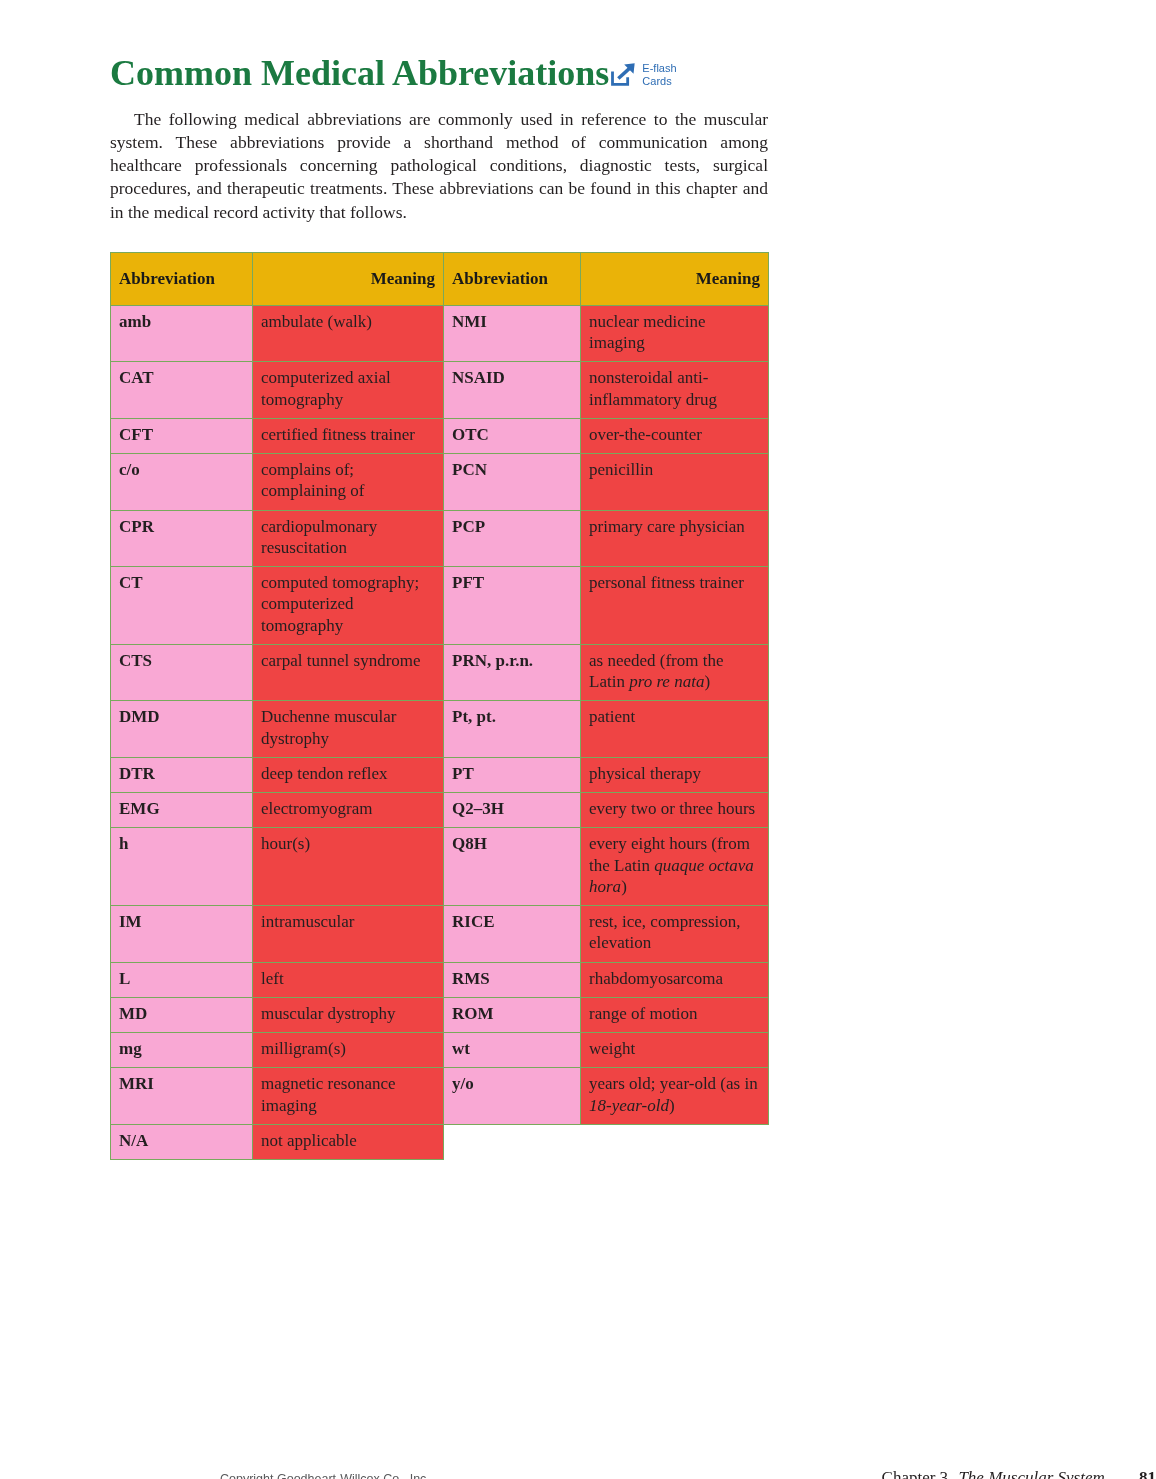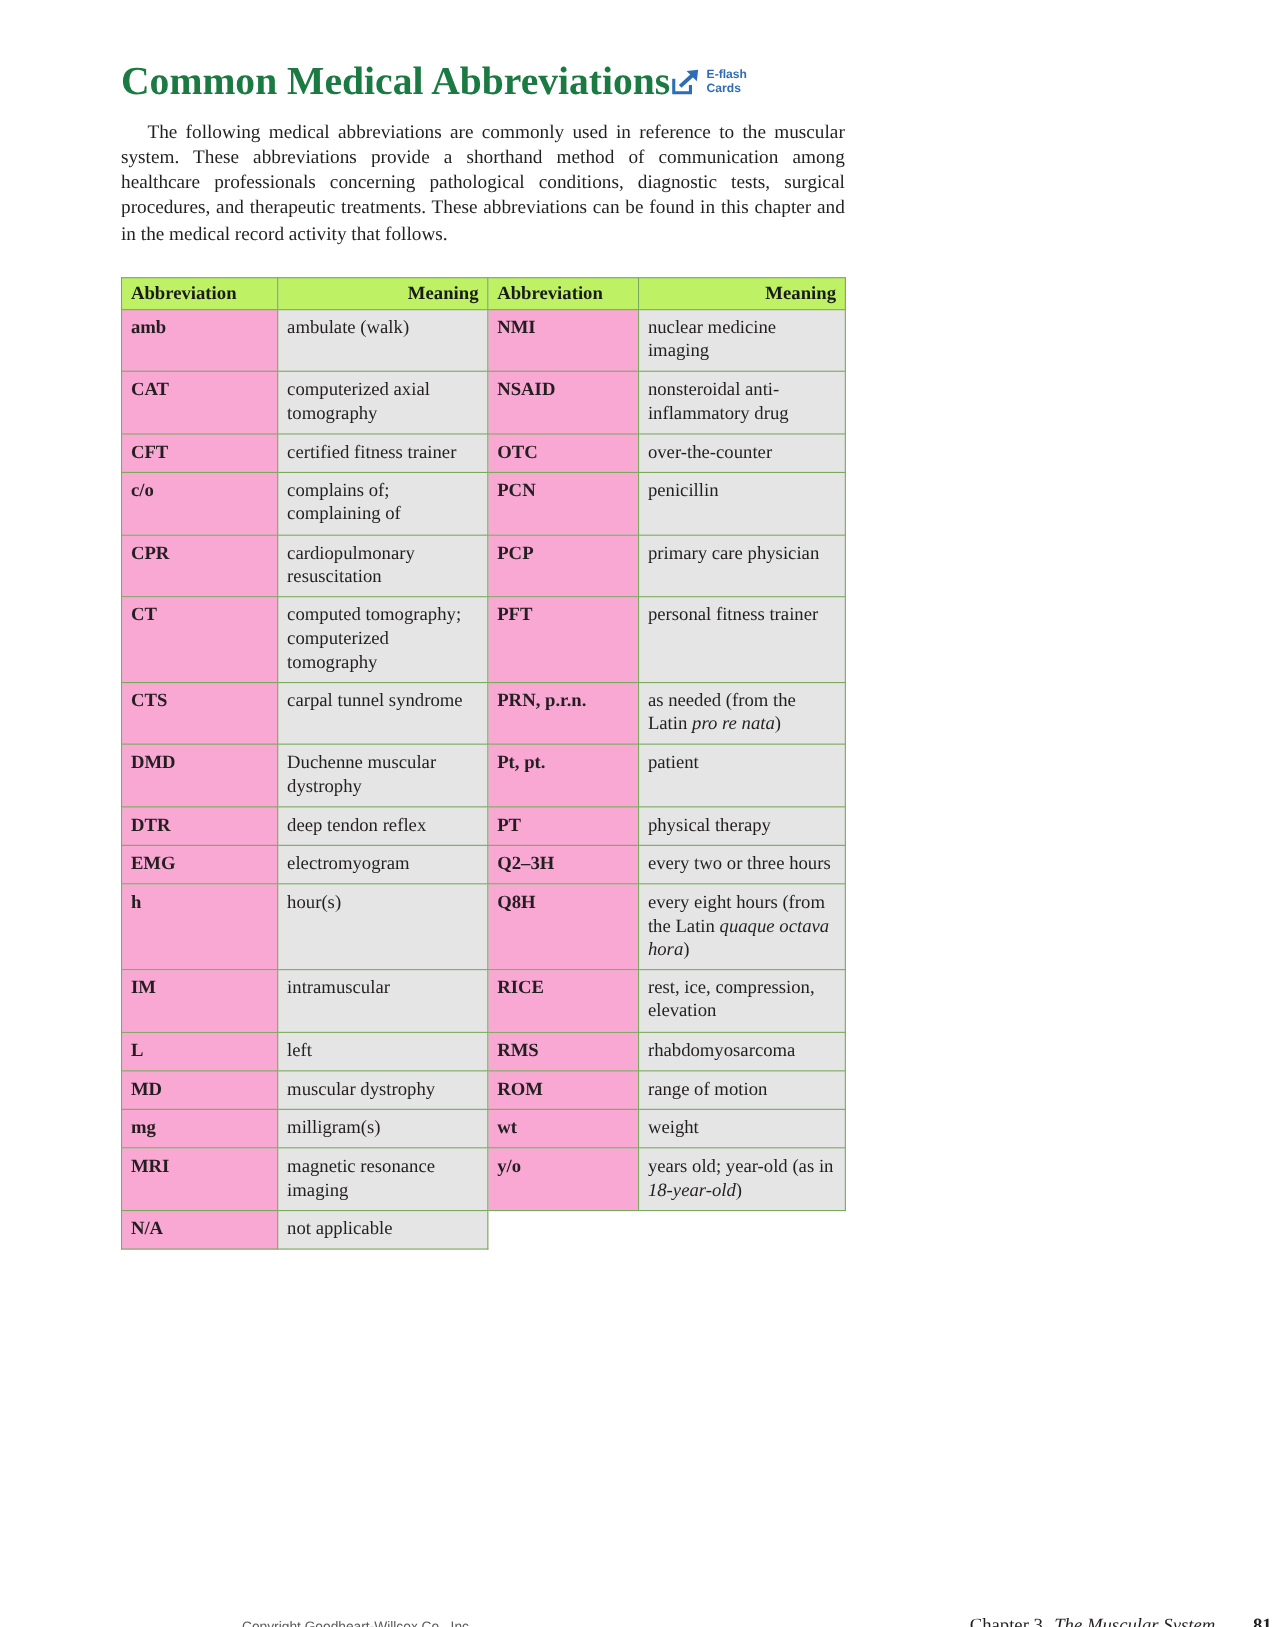--- a/index.html
+++ b/index.html
@@ -41,63 +41,62 @@
     text-decoration: none;
     cursor: pointer;
     margin-top: 2px;
   }
   .eflash-icon svg { display: block; }
   .eflash-text {
     font-family: "Liberation Sans", sans-serif;
     font-size: 11px;
     line-height: 1.15;
     color: #2e6db4;
-    font-weight: bold;
   }
   .intro {
     width: 658px;
     margin: 0 0 28px 0;
     font-size: 17.5px;
     line-height: 1.33;
     text-align: justify;
     text-indent: 24px;
   }
   table.abbr-table {
     border-collapse: collapse;
     width: 658px;
     table-layout: fixed;
   }
   table.abbr-table col.c1 { width: 142px; }
   table.abbr-table col.c2 { width: 191px; }
   table.abbr-table col.c3 { width: 137px; }
   table.abbr-table col.c4 { width: 188px; }
   table.abbr-table th {
-    background: #bef264;
+    background: #eab308;
     border: 1px solid #79a95c;
     font-size: 17px;
     font-weight: bold;
     color: #1a1a1a;
-    padding: 4px 8px;
+    padding: 16px 8px;
   }
   table.abbr-table th.th-abbr { text-align: left; }
   table.abbr-table th.th-meaning { text-align: right; }
   table.abbr-table td {
     border: 1px solid #79a95c;
     font-size: 17px;
     line-height: 1.25;
     padding: 5px 8px 8px 8px;
     vertical-align: top;
     word-wrap: break-word;
   }
   table.abbr-table td.abbr {
     background: #f9a8d4;
     font-weight: bold;
   }
   table.abbr-table td.meaning {
-    background: #e5e5e5;
+    background: #ef4444;
   }
   table.abbr-table td.blank {
     background: #ffffff;
     border: none;
     font-weight: normal;
   }
   .footer {
     position: absolute;
     left: 110px;
     top: 1414px;

